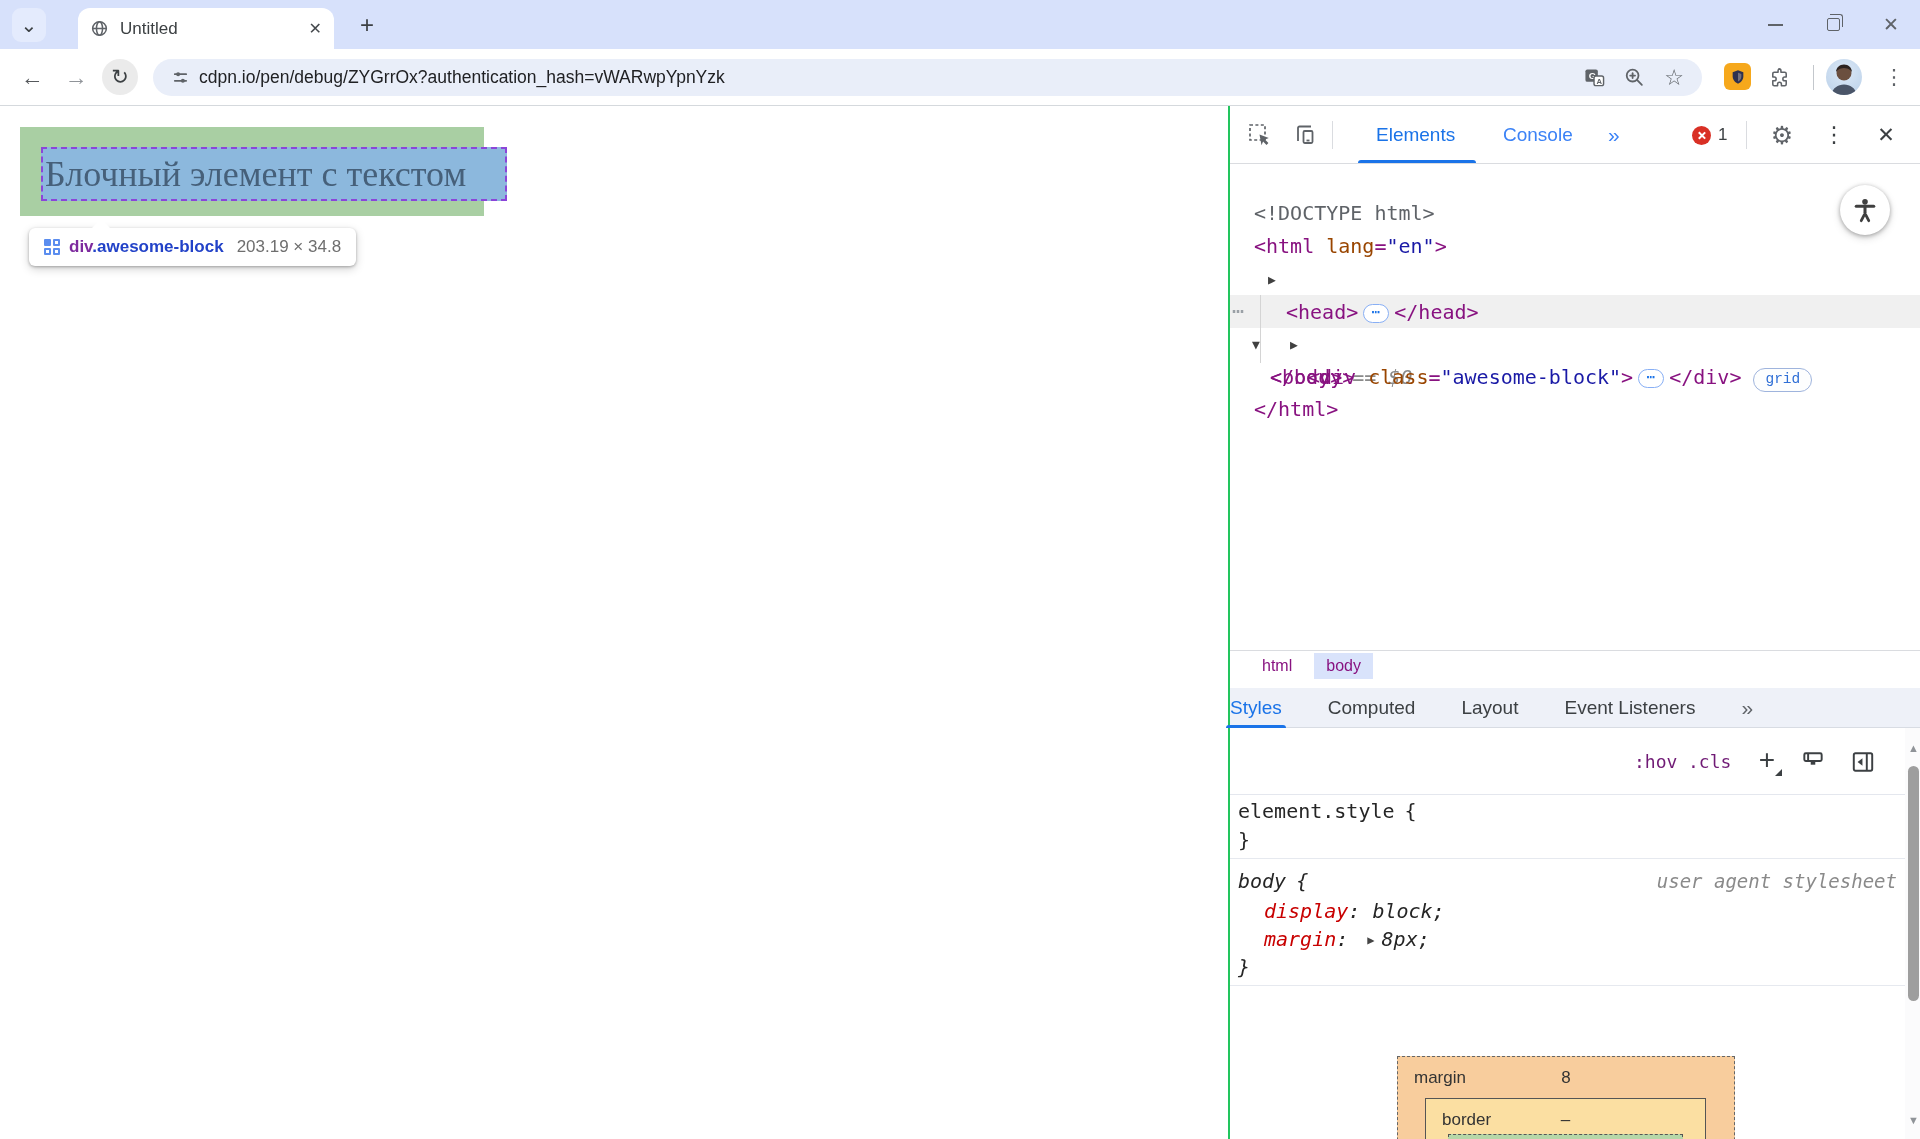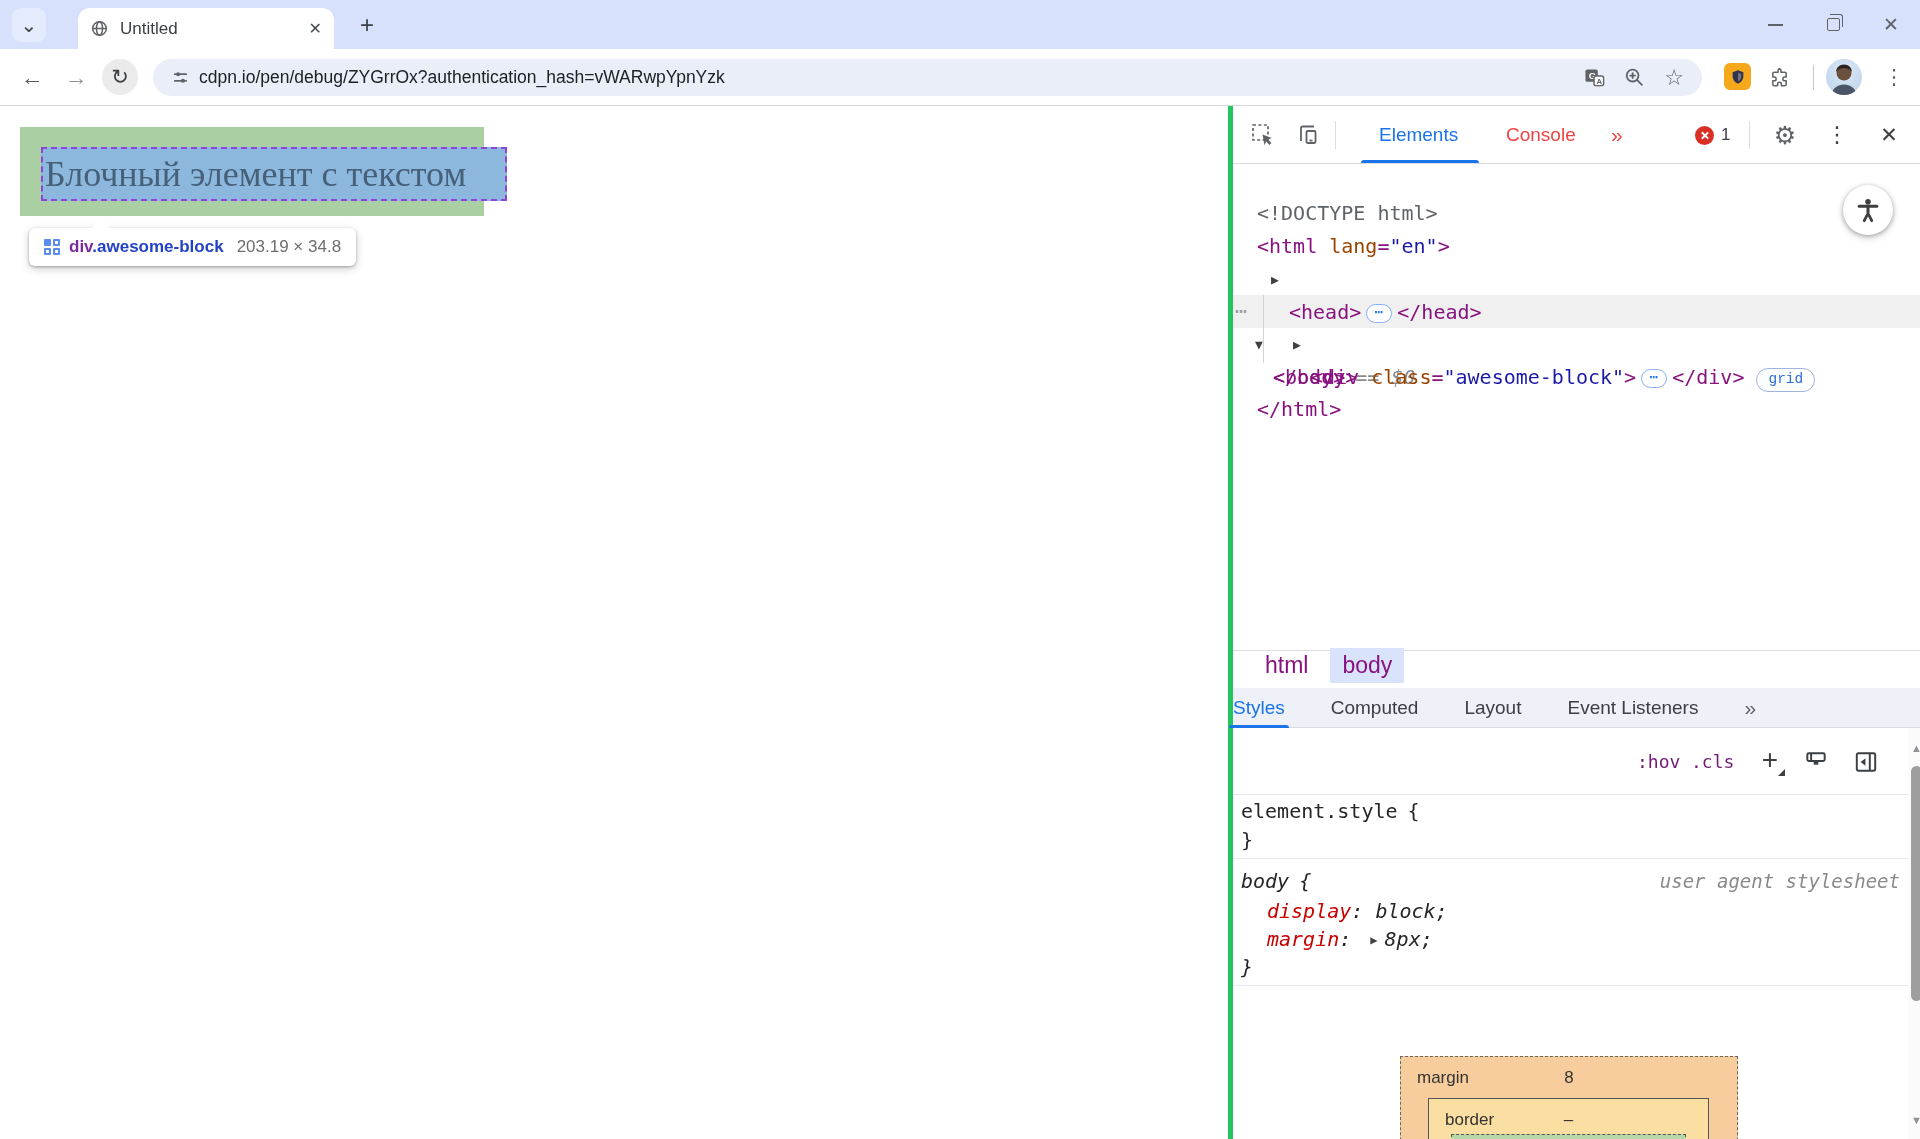--- a/index.html
+++ b/index.html
@@ -60,27 +60,27 @@
                      border-right:10px solid transparent; border-bottom:10px solid #fff; }
   .grid-glyph { display:grid; grid-template-columns:7px 7px; grid-template-rows:7px 7px; gap:2px; }
   .grid-glyph span { border:2px solid #5b8def; border-radius:1px; }
   .grid-glyph span:nth-child(1) { background:#5b8def; }
   .tt-tag { font-size:17px; font-weight:bold; color:#7d2a9e; }
   .tt-class { font-size:17px; font-weight:bold; color:#2242c8; }
   .tt-dims { font-size:17px; color:#6e6e6e; margin-left:4px; }
 
   
   .devtools { position:absolute; left:1228px; top:106px; width:692px; height:1033px; background:#fff;
-              border-left:5px solid #22c55e; }
+              border-left:2px solid #22c55e; }
   .dt-topbar { position:absolute; left:0; top:0; width:100%; height:58px; background:#fff; border-bottom:1px solid #dadce0; }
   .dt-icon-btn { position:absolute; top:0; height:58px; width:40px; display:flex; align-items:center; justify-content:center; color:#5f6368; }
   .dt-vdivider { position:absolute; top:15px; width:1px; height:28px; background:#dadce0; }
   .dt-tab { position:absolute; top:0; height:58px; display:flex; align-items:center; font-size:19px; }
   .dt-tab.active { color:#1a73e8; }
-  .dt-tab.inactive { color:#ef4444; }
+  .dt-tab.inactive { color:#3b82f6; }
   .dt-tab-underline { position:absolute; left:128px; bottom:0; width:118px; height:3px; background:#1a73e8; border-radius:3px 3px 0 0; }
   .err-badge { position:absolute; left:462px; top:20px; width:19px; height:19px; border-radius:50%; background:#d93025;
                display:flex; align-items:center; justify-content:center; }
   .err-x { position:relative; width:9px; height:9px; }
   .err-x::before,.err-x::after { content:""; position:absolute; left:4px; top:0; width:1.8px; height:9px; background:#fff; }
   .err-x::before { transform:rotate(45deg);} .err-x::after { transform:rotate(-45deg);}
   .err-count { position:absolute; left:488px; top:0; height:58px; line-height:58px; font-size:17px; color:#3c4043; }
 
   
   .dom-tree { position:absolute; left:0; top:58px; width:100%; height:486px; background:#fff; overflow:hidden; }
@@ -100,21 +100,21 @@
                    font-size:15px; letter-spacing:1px; vertical-align:2px; }
   .grid-badge { display:inline-block; height:24px; line-height:21px; padding:0 11px; margin-left:12px;
                 border:1px solid #9fb4dd; border-radius:13px; background:#fdfefe; color:#2f6fd6;
                 font-size:14.5px; vertical-align:1px; }
   .a11y-fab { position:absolute; left:610px; top:79px; width:50px; height:50px; border-radius:50%; background:#fff;
               box-shadow:0 1px 4px rgba(0,0,0,.3), 0 3px 8px rgba(0,0,0,.15);
               display:flex; align-items:center; justify-content:center; }
 
   
   .crumbs { position:absolute; left:0; top:544px; width:100%; height:30px; background:#fff; border-top:1px solid #dadce0;
-            display:flex; align-items:center; font-size:23px; color:#881280; }
+            display:flex; align-items:center; font-size:16px; color:#881280; }
   .crumb-plain { margin-left:32px; }
   .crumb-selected { margin-left:22px; background:#d9e3fb; padding:4px 12px; }
   .style-tabs { position:absolute; left:0; top:582px; width:100%; height:40px; background:#eef1f8;
                 border-bottom:1px solid #d8dce3; display:flex; align-items:center; gap:46px;
                 font-size:19px; color:#3c4043; }
   .style-tab { position:relative; height:40px; display:flex; align-items:center; }
   .style-tab.active { color:#1a73e8; }
   .style-tab.active::after { content:""; position:absolute; left:-4px; right:-4px; bottom:0; height:3px;
                              background:#1a73e8; border-radius:3px 3px 0 0; }
   .tabs-more { color:#5f6368; font-size:21px; }

